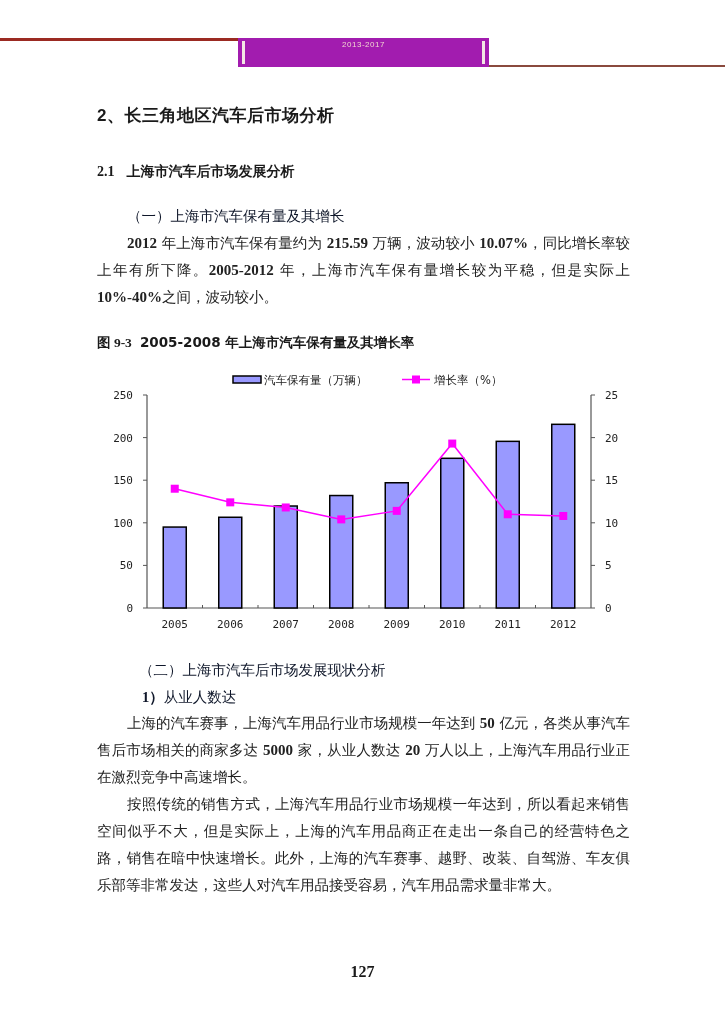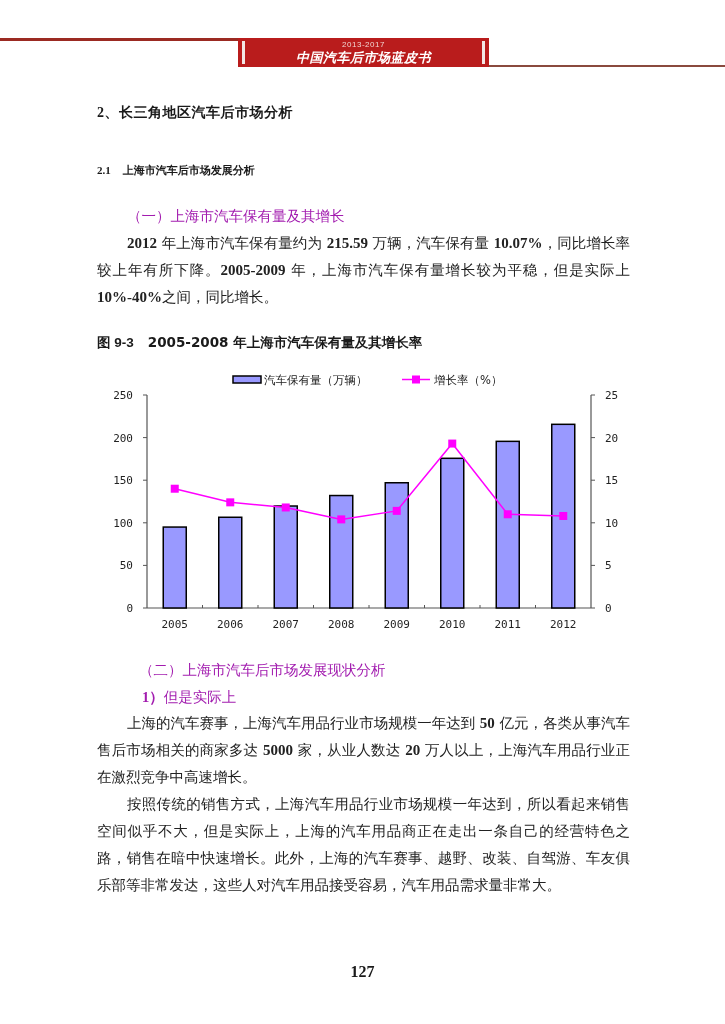--- a/index.html
+++ b/index.html
@@ -2,66 +2,65 @@
 <html><head>
 <meta charset="utf-8">
 <style>
   html, body { margin: 0; padding: 0; }
   body {
     width: 725px; height: 1024px; background: #ffffff; position: relative; overflow: hidden;
     font-family: "DejaVu Serif", "Liberation Serif", serif; color: #1a1a1a;
   }
   .hdr-line-left { position: absolute; left: 0; top: 38px; width: 240px; height: 3px; background: #9b2a22; }
   .hdr-box {
-    position: absolute; left: 238px; top: 38px; width: 251px; height: 29px; background: #b91c1c;
+    position: absolute; left: 238px; top: 38px; width: 251px; height: 29px; background: #a21caf;
     text-align: center; color: #fff;
   }
   .hdr-stripe { position: absolute; top: 3px; width: 3px; height: 23px; background: #f3e6e4; }
   .hdr-stripe.l { left: 4px; } .hdr-stripe.r { right: 4px; }
   .hdr-years { font-family: "Liberation Sans", sans-serif; font-size: 8px; line-height: 10px; margin-top: 2px; color: #f0d4d0; letter-spacing: 0.5px; }
   .hdr-title { font-family: "DejaVu Sans", sans-serif; font-size: 13px; font-weight: bold; font-style: italic; line-height: 15px; letter-spacing: 0.5px; }
   .hdr-line-right { position: absolute; left: 489px; top: 65px; width: 236px; height: 2px; background: #8a4a3e; }
 
-  .h1 { position: absolute; left: 97px; top: 104px; font-size: 14px; font-weight: bold; font-family: Liberation Serif, serif; letter-spacing: 0.5px; }
-  .h2 { position: absolute; left: 97px; top: 163px; font-size: 11px; font-weight: bold; font-family: "DejaVu Sans", sans-serif; }
+  .h1 { position: absolute; left: 97px; top: 104px; font-size: 17px; font-weight: bold; font-family: Liberation Sans, sans-serif; letter-spacing: 0.5px; }
+  .h2 { position: absolute; left: 97px; top: 163px; font-size: 14px; font-weight: bold; font-family: "DejaVu Sans", sans-serif; }
   .h2 .num { font-family: "Liberation Serif", serif; margin-right: 12px; }
   .para { position: absolute; left: 97px; width: 533px; font-size: 14.5px; line-height: 27px; font-family: "DejaVu Sans", sans-serif; color: #222; text-align: justify; }
   .para b { font-family: "Liberation Serif", serif; font-size: 15px; }
   .indent { text-indent: 30px; }
-  .sub { position: absolute; font-size: 14.5px; font-family: "DejaVu Sans", sans-serif; color: #a21caf; }
+  .sub { position: absolute; font-size: 14.5px; font-family: "DejaVu Sans", sans-serif; color: #0f172a; }
 
   .fig-cap { position: absolute; left: 97px; top: 334px; font-size: 13.5px; font-weight: bold; font-family: "DejaVu Sans", sans-serif; }
-  .fig-cap .lbl { font-family: Liberation Sans, sans-serif; margin-right: 14px; }
+  .fig-cap .lbl { font-family: Liberation Serif, serif; margin-right: 8px; }
 
   .chart { position: absolute; left: 100px; top: 365px; width: 540px; height: 280px; }
   .chart svg { position: absolute; left: 0; top: 0; }
   .ytick { font-family: "DejaVu Sans Mono", monospace; font-size: 11px; fill: #222; }
   .legend-text { font-family: "DejaVu Sans", sans-serif; font-size: 11.5px; fill: #222; }
 
   .page-num { position: absolute; left: 0; width: 725px; top: 963px; text-align: center; font-family: "Liberation Serif", serif; font-weight: bold; font-size: 16px; }
 </style>
 </head>
 <body>
 
 <div class="hdr-line-left"></div>
 <div class="hdr-box">
   <div class="hdr-stripe l"></div>
   <div class="hdr-stripe r"></div>
   <div class="hdr-years">2013-2017</div>
-  <div class="hdr-title">中国汽车后市场蓝皮书</div>
 </div>
 <div class="hdr-line-right"></div>
 
 <div class="h1">2、长三角地区汽车后市场分析</div>
 <div class="h2">
   <span class="num">2.1</span><span>上海市汽车后市场发展分析</span>
 </div>
 
 <div class="sub" style="left:127px; top:207px;">（一）上海市汽车保有量及其增长</div>
-<div class="para indent" style="top:230px;"><b>2012</b><span> 年上海市汽车保有量约为 </span><b>215.59</b><span> 万辆，汽车保有量 </span><b>10.07%</b><span>，同比增长率较上年有所下降。</span><b>2005-2009</b><span> 年，上海市汽车保有量增长较为平稳，但是实际上 </span><b>10%-40%</b><span>之间，同比增长。</span></div>
+<div class="para indent" style="top:230px;"><b>2012</b><span> 年上海市汽车保有量约为 </span><b>215.59</b><span> 万辆，波动较小 </span><b>10.07%</b><span>，同比增长率较上年有所下降。</span><b>2005-2012</b><span> 年，上海市汽车保有量增长较为平稳，但是实际上 </span><b>10%-40%</b><span>之间，波动较小。</span></div>
 
 <div class="fig-cap">
   <span class="lbl">图 9-3</span><span>2005-2008 年上海市汽车保有量及其增长率</span>
 </div>
 
 <div class="chart">
   <svg id="chart-svg" width="540" height="280">
       <line x1="47" y1="30" x2="47" y2="243" stroke="#555" stroke-width="1.2"></line>
       <line x1="491" y1="30" x2="491" y2="243" stroke="#555" stroke-width="1.2"></line>
       <line x1="47" y1="243" x2="491" y2="243" stroke="#555" stroke-width="1.2"></line>
@@ -124,18 +123,18 @@
       <rect x="133" y="11" width="28" height="7" fill="#9999ff" stroke="#000" stroke-width="1.5"></rect>
       <text x="164" y="19" class="legend-text">汽车保有量（万辆）</text>
       <line x1="302" y1="14.5" x2="330" y2="14.5" stroke="#ff00ff" stroke-width="1.5"></line>
       <rect x="312" y="10.5" width="8" height="8" fill="#ff00ff"></rect>
       <text x="334" y="19" class="legend-text">增长率（%）</text>
     </svg>
 </div>
 
 <div class="sub" style="left:139px; top:661px;">（二）上海市汽车后市场发展现状分析</div>
 <div class="sub" style="left:142px; top:688px;">
-  <span style="font-family:'Liberation Serif',serif;font-weight:bold;">1）</span><span>但是实际上</span>
+  <span style="font-family:'Liberation Serif',serif;font-weight:bold;">1）</span><span>从业人数达</span>
 </div>
 <div class="para indent" style="top:710px;"><span>上海的汽车赛事，上海汽车用品行业市场规模一年达到 </span><b>50</b><span> 亿元，各类从事汽车售后市场相关的商家多达 </span><b>5000</b><span> 家，从业人数达 </span><b>20</b><span> 万人以上，上海汽车用品行业正在激烈竞争中高速增长。</span></div>
 <div class="para indent" style="top:791px;">按照传统的销售方式，上海汽车用品行业市场规模一年达到，所以看起来销售空间似乎不大，但是实际上，上海的汽车用品商正在走出一条自己的经营特色之路，销售在暗中快速增长。此外，上海的汽车赛事、越野、改装、自驾游、车友俱乐部等非常发达，这些人对汽车用品接受容易，汽车用品需求量非常大。</div>
 
 <div class="page-num">127</div>
 
 </body></html>

